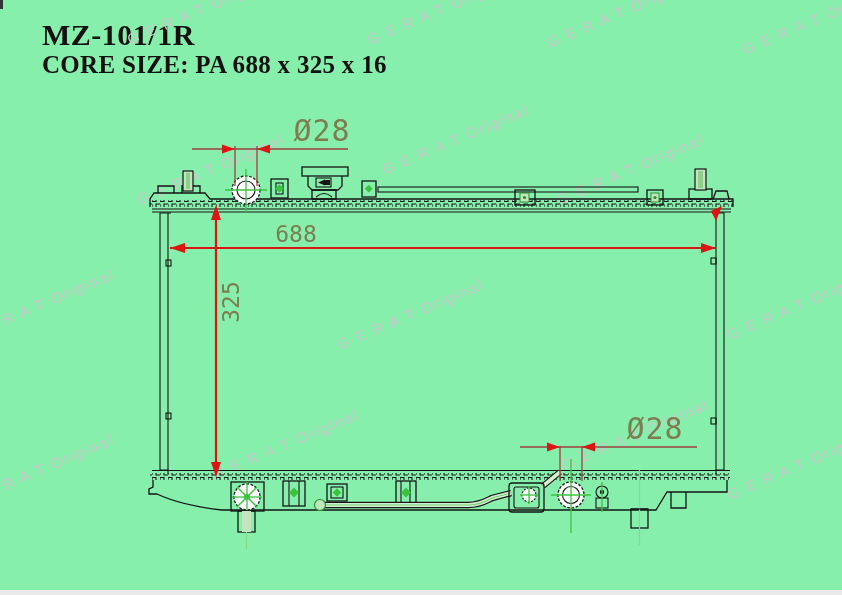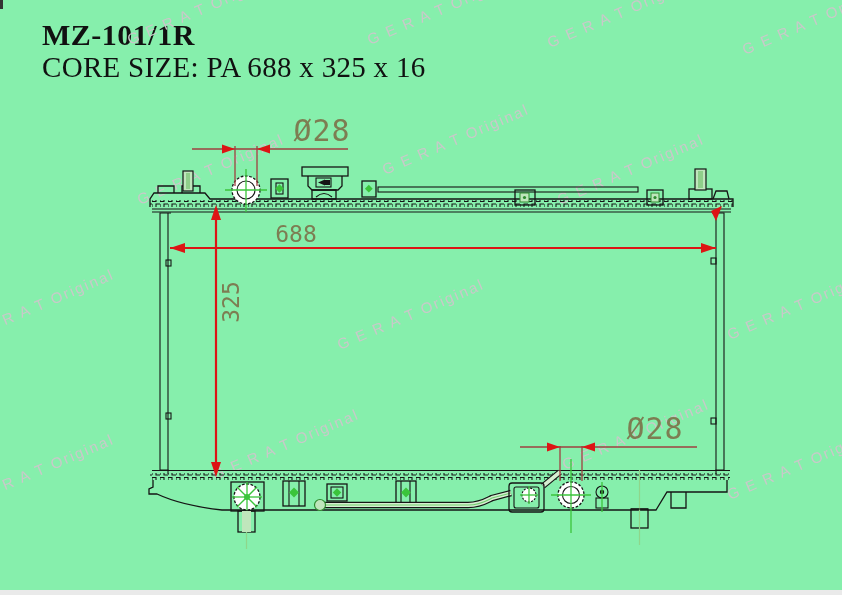--- a/index.html
+++ b/index.html
@@ -14,21 +14,21 @@
     --wm:#c9c9c9;
   }
   html,body{margin:0;padding:0;background:#fff;}
   .stage{
     position:relative;width:842px;height:595px;background:#86efac;
     overflow:hidden;font-family:"Liberation Serif",serif;
   }
   .corner-tick{position:absolute;left:0;top:0;width:3px;height:9px;background:#333;}
   .header{position:absolute;left:42px;top:18px;color:#111;}
   .header .pn{font-size:30px;font-weight:bold;letter-spacing:.5px;line-height:1.1;}
-  .header .cs{font-size:29px;font-weight:normal;letter-spacing:.3px;line-height:1.15;}
+  .header .cs{font-size:25px;font-weight:bold;letter-spacing:.3px;line-height:1.15;}
   svg{position:absolute;left:0;top:0;}
   .wm{
     font-family:"Liberation Sans",sans-serif;
     font-size:15px;letter-spacing:2px;fill:var(--wm);
   }
   .dimtxt{
     font-family:"DejaVu Sans Mono",monospace;
     fill:var(--olive);
   }
   .d22{font-size:23px;}

